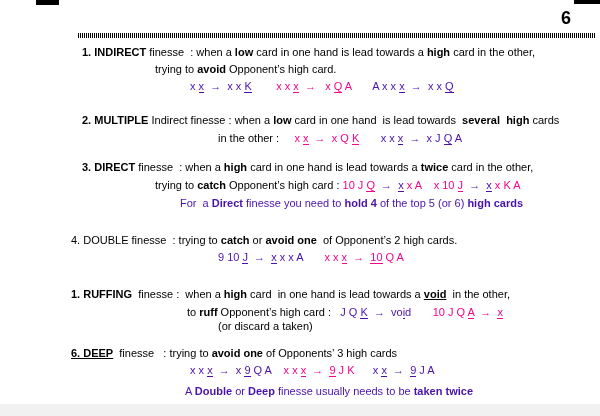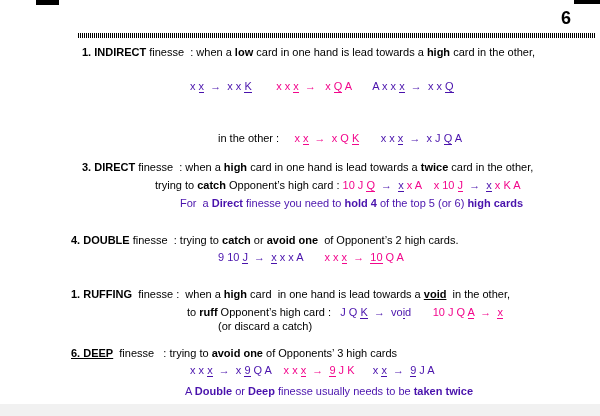--- a/index.html
+++ b/index.html
@@ -48,29 +48,31 @@
 
 <div class="page">
   <div class="corner-mark mark-left"></div>
   <div class="corner-mark mark-right"></div>
 
   <div class="title-rule"></div>
   <div class="page-number">6</div>
 
   <div class="content">
       <div class="line" style="left: 82px; top: 46px;"><span style="font-weight: bold;">1. INDIRECT</span><span> finesse  : when a </span><span style="font-weight: bold;">low</span><span> card in one hand is lead towards a </span><span style="font-weight: bold;">high</span><span> card in the other,</span></div>
+      <div class="line" style="left: 155px; top: 63px;"><span>trying to </span><span style="font-weight: bold;">avoid</span><span> Opponent’s high card.</span></div>
       <div class="line" style="left: 190px; top: 80px;"><span style="color: rgb(73, 18, 172);">x </span><span class="u" style="color: rgb(73, 18, 172);">x</span><span style="color: rgb(73, 18, 172);">  →  </span><span style="color: rgb(73, 18, 172);">x x </span><span class="u" style="color: rgb(73, 18, 172);">K</span><span>        </span><span style="color: rgb(242, 7, 140);">x x </span><span class="u" style="color: rgb(242, 7, 140);">x</span><span style="color: rgb(242, 7, 140);">  →   </span><span style="color: rgb(242, 7, 140);">x </span><span class="u" style="color: rgb(242, 7, 140);">Q</span><span style="color: rgb(242, 7, 140);"> A</span><span>       </span><span style="color: rgb(73, 18, 172);">A x x </span><span class="u" style="color: rgb(73, 18, 172);">x</span><span style="color: rgb(73, 18, 172);">  →  </span><span style="color: rgb(73, 18, 172);">x x </span><span class="u" style="color: rgb(73, 18, 172);">Q</span></div>
+      <div class="line" style="left: 82px; top: 114px;"><span style="font-weight: bold;">2. MULTIPLE</span><span> Indirect finesse : when a </span><span style="font-weight: bold;">low</span><span> card in one hand  is lead towards  </span><span style="font-weight: bold;">several  high</span><span> cards</span></div>
       <div class="line" style="left: 218px; top: 132px;"><span>in the other :     </span><span style="color: rgb(242, 7, 140);">x </span><span class="u" style="color: rgb(242, 7, 140);">x</span><span style="color: rgb(242, 7, 140);">  →  </span><span style="color: rgb(242, 7, 140);">x Q </span><span class="u" style="color: rgb(242, 7, 140);">K</span><span>       </span><span style="color: rgb(73, 18, 172);">x x </span><span class="u" style="color: rgb(73, 18, 172);">x</span><span style="color: rgb(73, 18, 172);">  →  </span><span style="color: rgb(73, 18, 172);">x J </span><span class="u" style="color: rgb(73, 18, 172);">Q</span><span style="color: rgb(73, 18, 172);"> A</span></div>
       <div class="line" style="left: 82px; top: 161px;"><span style="font-weight: bold;">3. DIRECT</span><span> finesse  : when a </span><span style="font-weight: bold;">high</span><span> card in one hand is lead towards a </span><span style="font-weight: bold;">twice</span><span> card in the other,</span></div>
       <div class="line" style="left: 155px; top: 179px;"><span>trying to </span><span style="font-weight: bold;">catch</span><span> Opponent’s high card : </span><span style="color: rgb(242, 7, 140);">10 J </span><span class="u" style="color: rgb(242, 7, 140);">Q</span><span style="color: rgb(73, 18, 172);">  →  </span><span class="u" style="color: rgb(73, 18, 172);">x</span><span style="color: rgb(242, 7, 140);"> x A</span><span>    </span><span style="color: rgb(242, 7, 140);">x 10 </span><span class="u" style="color: rgb(242, 7, 140);">J</span><span style="color: rgb(73, 18, 172);">  →  </span><span class="u" style="color: rgb(73, 18, 172);">x</span><span style="color: rgb(242, 7, 140);"> x K A</span></div>
       <div class="line" style="left: 180px; top: 197px;"><span style="color: rgb(73, 18, 172);">For  a </span><span style="font-weight: bold; color: rgb(73, 18, 172);">Direct</span><span style="color: rgb(73, 18, 172);"> finesse you need to </span><span style="font-weight: bold; color: rgb(73, 18, 172);">hold 4</span><span style="color: rgb(73, 18, 172);"> of the top 5 (or 6) </span><span style="font-weight: bold; color: rgb(73, 18, 172);">high cards</span></div>
-      <div class="line" style="left: 71px; top: 234px;"><span style="font-weight: bold;">4. DOUBLE</span><span> finesse  : trying to </span><span style="font-weight: bold;">catch</span><span> or </span><span style="font-weight: bold;">avoid one</span><span>  of Opponent’s 2 high cards.</span></div>
+      <div class="line" style="left: 71px; top: 234px;"><span style="font-weight: normal;">4. DOUBLE</span><span> finesse  : trying to </span><span style="font-weight: bold;">catch</span><span> or </span><span style="font-weight: bold;">avoid one</span><span>  of Opponent’s 2 high cards.</span></div>
       <div class="line" style="left: 218px; top: 251px;"><span style="color: rgb(73, 18, 172);">9 10 </span><span class="u" style="color: rgb(73, 18, 172);">J</span><span style="color: rgb(73, 18, 172);">  →  </span><span class="u" style="color: rgb(73, 18, 172);">x</span><span style="color: rgb(73, 18, 172);"> x x A</span><span>       </span><span style="color: rgb(242, 7, 140);">x x </span><span class="u" style="color: rgb(242, 7, 140);">x</span><span style="color: rgb(242, 7, 140);">  →  </span><span class="u" style="color: rgb(242, 7, 140);">10</span><span style="color: rgb(242, 7, 140);"> Q A</span></div>
       <div class="line" style="left: 71px; top: 288px;"><span style="font-weight: bold;">1. RUFFING</span><span>  finesse :  when a </span><span style="font-weight: bold;">high</span><span> card  in one hand is lead towards a </span><span style="font-weight: bold; text-decoration: underline;">void</span><span>  in the other,</span></div>
       <div class="line" style="left: 187px; top: 306px;"><span>to </span><span style="font-weight: bold;">ruff</span><span> Opponent’s high card :   </span><span style="color: rgb(73, 18, 172);">J Q </span><span class="u" style="color: rgb(73, 18, 172);">K</span><span style="color: rgb(73, 18, 172);">  →  </span><span style="color: rgb(73, 18, 172);">vo</span><span class="u" style="color: rgb(73, 18, 172);">i</span><span style="color: rgb(73, 18, 172);">d</span><span>       </span><span style="color: rgb(242, 7, 140);">10 J Q </span><span class="u" style="color: rgb(242, 7, 140);">A</span><span style="color: rgb(242, 7, 140);">  →  </span><span class="u" style="color: rgb(242, 7, 140);">x</span></div>
-      <div class="line" style="left: 218px; top: 320px;"><span>(or discard a catch)</span></div>
+      <div class="line" style="left: 218px; top: 320px;"><span>(or discard a taken)</span></div>
       <div class="line" style="left: 71px; top: 347px;"><span style="font-weight: bold; text-decoration: underline;">6. DEEP</span><span>  finesse   : trying to </span><span style="font-weight: bold;">avoid one</span><span> of Opponents’ 3 high cards</span></div>
       <div class="line" style="left: 190px; top: 364px;"><span style="color: rgb(73, 18, 172);">x x </span><span class="u" style="color: rgb(73, 18, 172);">x</span><span style="color: rgb(73, 18, 172);">  →  </span><span style="color: rgb(73, 18, 172);">x </span><span class="u" style="color: rgb(73, 18, 172);">9</span><span style="color: rgb(73, 18, 172);"> Q A</span><span>    </span><span style="color: rgb(242, 7, 140);">x x </span><span class="u" style="color: rgb(242, 7, 140);">x</span><span style="color: rgb(242, 7, 140);">  →  </span><span class="u" style="color: rgb(242, 7, 140);">9</span><span style="color: rgb(242, 7, 140);"> J K</span><span>      </span><span style="color: rgb(73, 18, 172);">x </span><span class="u" style="color: rgb(73, 18, 172);">x</span><span style="color: rgb(73, 18, 172);">  →  </span><span class="u" style="color: rgb(73, 18, 172);">9</span><span style="color: rgb(73, 18, 172);"> J A</span></div>
       <div class="line" style="left: 185px; top: 385px;"><span style="color: rgb(73, 18, 172);">A </span><span style="font-weight: bold; color: rgb(73, 18, 172);">Double</span><span style="color: rgb(73, 18, 172);"> or </span><span style="font-weight: bold; color: rgb(73, 18, 172);">Deep</span><span style="color: rgb(73, 18, 172);"> finesse usually needs to be </span><span style="font-weight: bold; color: rgb(73, 18, 172);">taken twice</span></div>
     </div>
 
   <div class="bottom-strip"></div>
 </div>
 
 </body></html>

